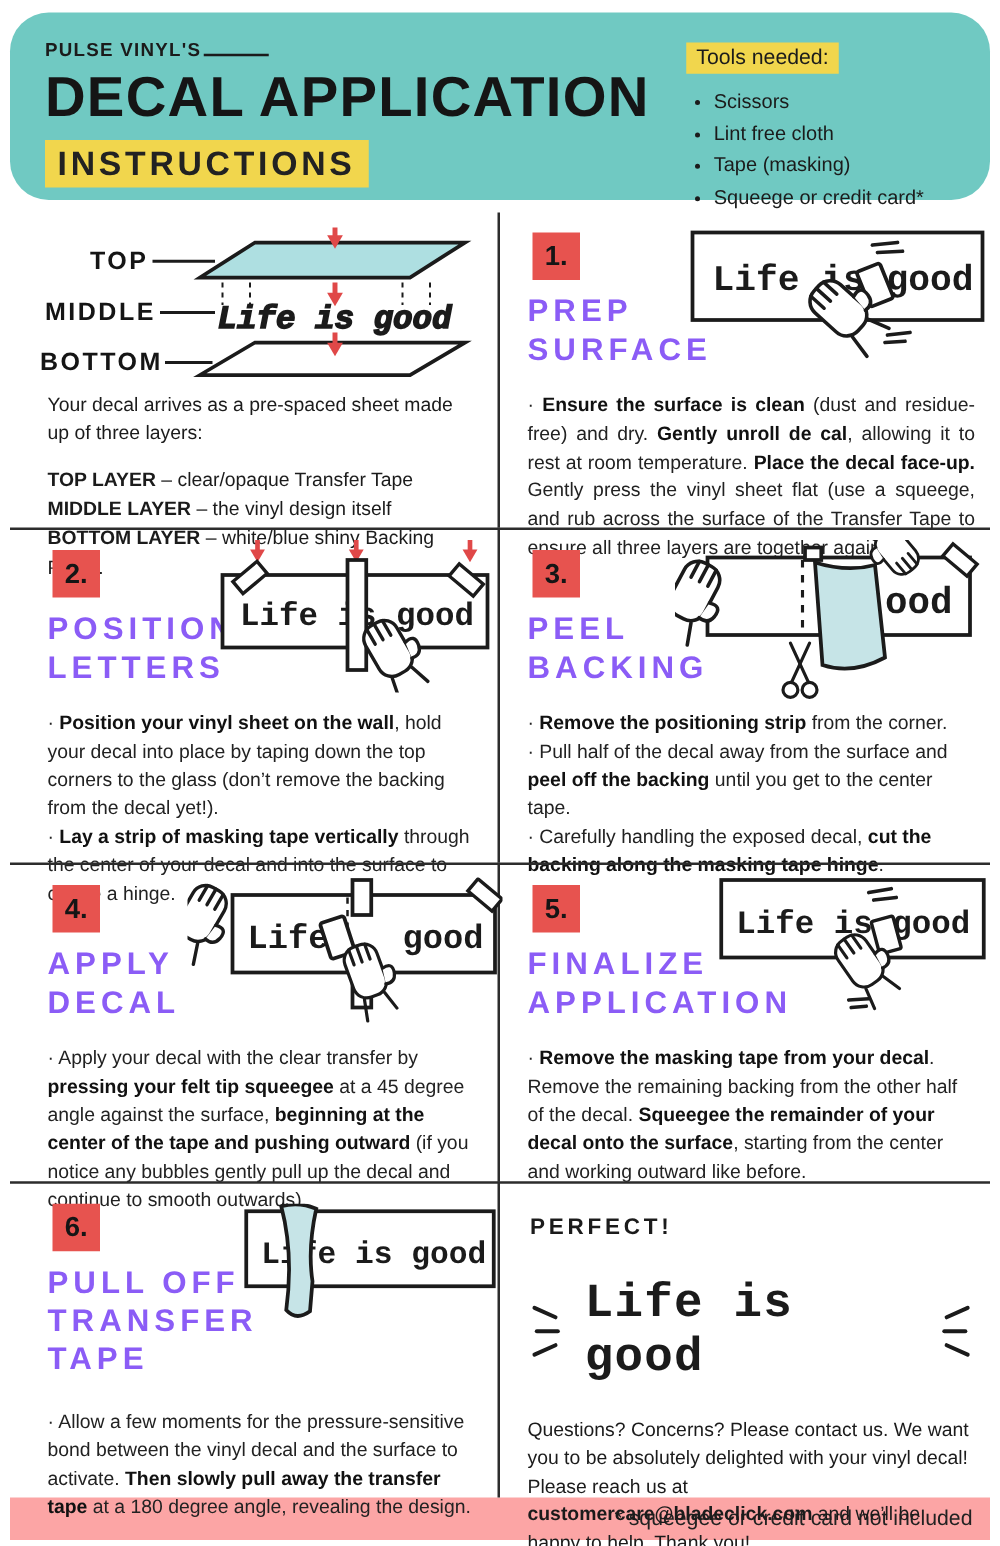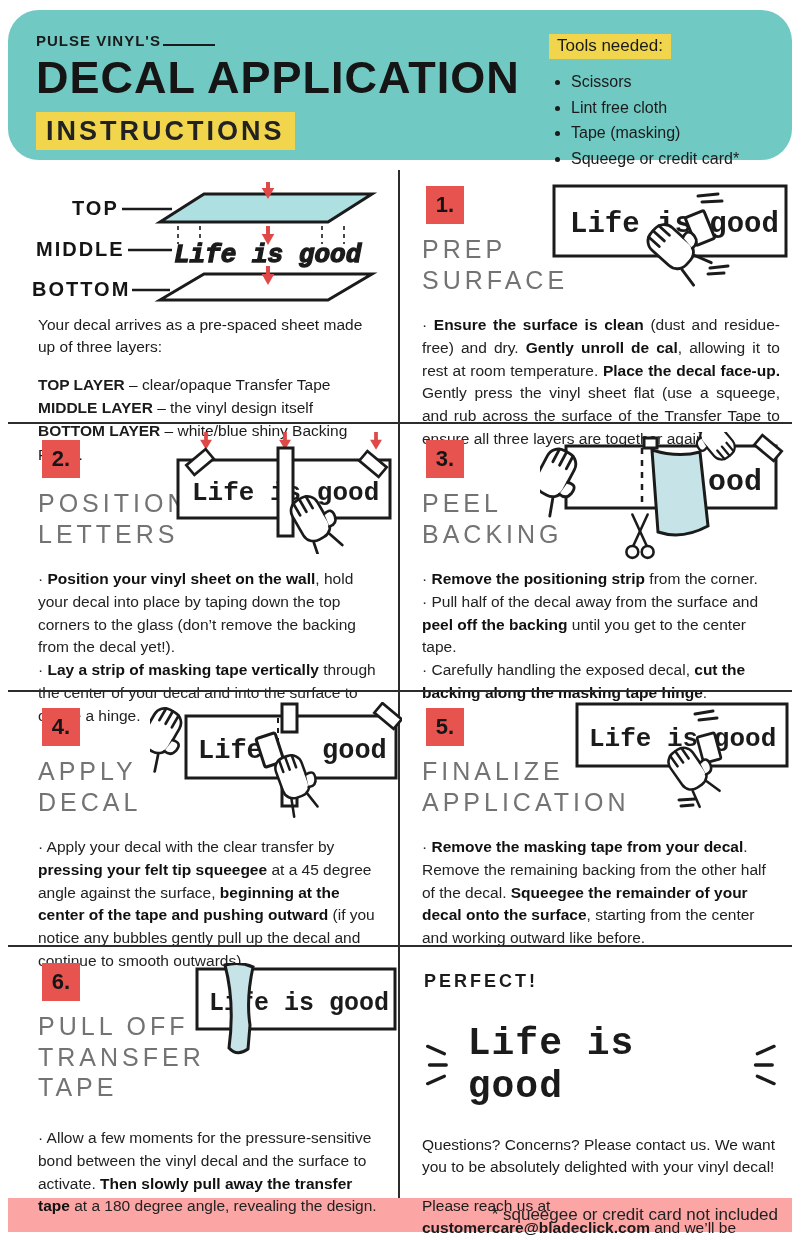--- a/index.html
+++ b/index.html
@@ -56,21 +56,21 @@
   .p-left  { border-right:2px solid #2c2c2c; padding:10px 16px 0 30px; }
   .p-right { padding:10px 12px 0 22px; }
   .bt { border-top:2px solid #2c2c2c; }
 
   .badge {
     width:38px; height:38px; background:#e7534f;
     display:flex; align-items:center; justify-content:center;
     font-size:22px; font-weight:bold; color:#151515;
     margin:6px 0 10px 4px;
   }
-  .step-title { font-size:25px; font-weight:normal; letter-spacing:4px; line-height:1.22; color:#737373; }
+  .step-title { font-size:25px; font-weight:bold; letter-spacing:4px; line-height:1.22; color:#8b5cf6; }
   .head-zone { height:122px; }
   .head-zone.tall { height:158px; }
 
   .body {
     font-size:15.5px; line-height:1.47; margin-top:6px;
     white-space:pre-line; color:#222;
   }
   .body.just { text-align:justify; }
   .body b { font-weight:bold; color:#111; }
 
@@ -79,21 +79,21 @@
   
   .intro-diagram { display:block; margin:2px 0 10px -6px; }
   .intro-par { font-size:15.5px; line-height:1.45; margin-top:8px; }
   .layers { margin-top:14px; font-size:15.5px; line-height:1.5; }
   .layers b { font-weight:bold; }
 
   
   .perfect-title { font-size:18px; font-weight:bold; letter-spacing:3px; margin:14px 0 0 2px; }
   .perfect-row { display:flex; align-items:center; justify-content:center; gap:14px; margin:30px 0 26px 0; }
   .perfect-big { font-family:"Liberation Mono", monospace; font-weight:bold; font-size:38px; letter-spacing:1px; }
-  .perfect-par { font-size:15.5px; line-height:1.45; margin-top:16px; }
+  .perfect-par { font-size:15.5px; line-height:1.45; }
 
   
   .footstrip {
     margin-top:0; height:34px; background:#fca5a5;
     display:flex; align-items:center; justify-content:flex-end;
     padding-right:14px; font-size:17px; color:#222;
   }
 
   svg text.mono { font-family:"Liberation Mono", monospace; font-weight:bold; fill:#1b1b1b; }
   svg text.lbl  { font-family:"Liberation Sans", sans-serif; font-weight:bold; letter-spacing:2px; fill:#151515; }

